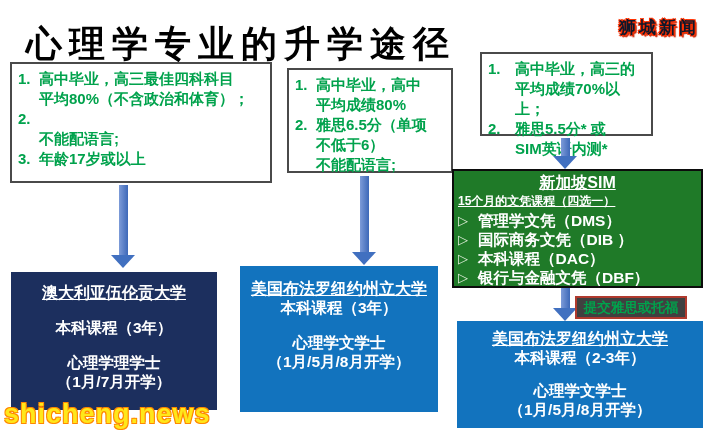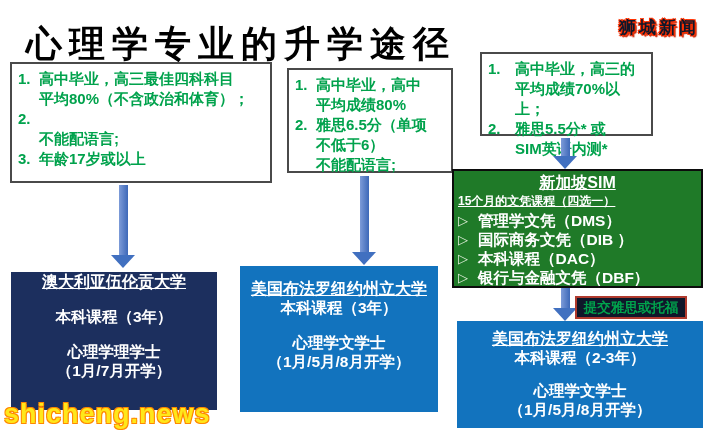--- a/index.html
+++ b/index.html
@@ -47,29 +47,29 @@
   .sim .sim-item{display:flex;align-items:center;font-size:15.5px;line-height:19px;white-space:nowrap;}
   .sim .bullet{flex:none;width:20px;color:#e8f2e0;font-size:13px;}
   
   .uni{
     position:absolute;color:#fff;font-weight:bold;text-align:center;box-sizing:border-box;
     font-size:15.5px;line-height:19px;
   }
   .uni .uname{font-size:16px;text-decoration:underline;}
   .uni .gap{height:16px;}
   .uni .gap-s{height:14px;}
-  .uni-left{left:11px;top:272px;width:206px;height:138px;background:#1c2f5e;}
+  .uni-left{left:11px;top:272px;width:206px;height:138px;background:#1c2f5e;padding-top:11px;}
   .uni-left .uname{margin-bottom:16px;}
   .uni-left .program{margin-bottom:16px;}
   .uni-mid{left:240px;top:266px;width:198px;height:146px;background:#1273be;padding-top:13px;}
   .uni-br{left:457px;top:321px;width:246px;height:107px;background:#1273be;padding-top:8px;}
   
   .note{
     position:absolute;left:575px;top:296px;width:112px;height:23px;box-sizing:border-box;
-    background:#0f172a;border:2px solid #b03a2e;color:#00a24c;font-weight:bold;font-size:13.5px;
+    background:#404040;border:2px solid #b03a2e;color:#00a24c;font-weight:bold;font-size:13.5px;
     display:flex;align-items:center;justify-content:center;white-space:nowrap;z-index:5;
   }
 </style>
 </head>
 <body>
 
 <div class="stage">
 
   <div class="title">心理学专业的升学途径</div>
   <div class="brand">狮城新闻</div>

